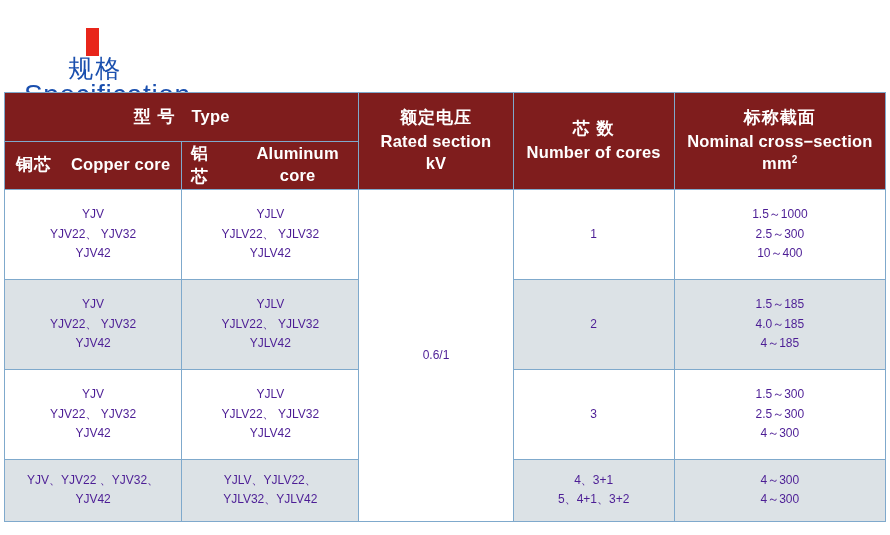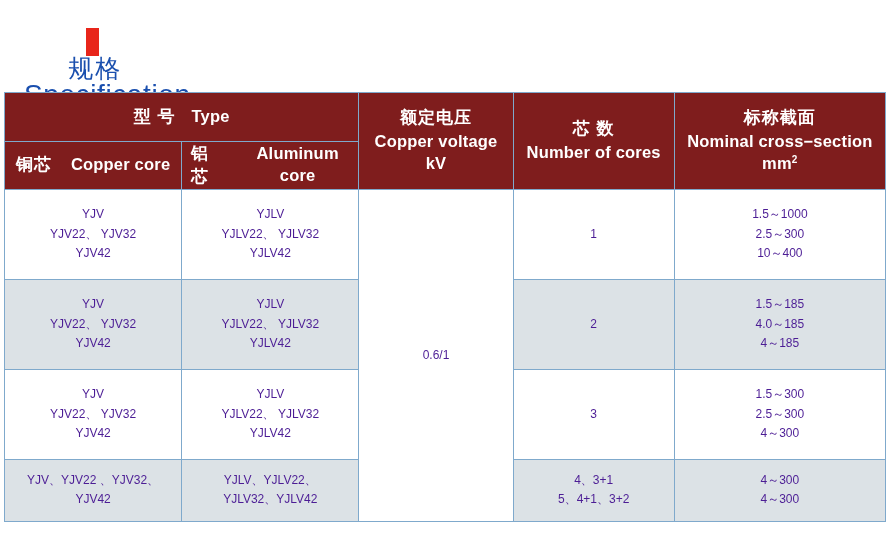--- a/index.html
+++ b/index.html
@@ -161,21 +161,21 @@
   <thead>
     <tr>
       <th class="hd hd-type" colspan="2">
         <div class="inline-wrap">
           <span class="cn">型 号</span>
           <span class="en">Type</span>
         </div>
       </th>
       <th class="hd hd-multi" rowspan="2">
         <span class="cn">额定电压</span>
-        <span class="en">Copper voltage</span>
+        <span class="en">Rated section</span>
         <span class="en">kV</span>
       </th>
       <th class="hd hd-multi" rowspan="2">
         <span class="cn">芯 数</span>
         <span class="en">Number of cores</span>
       </th>
       <th class="hd hd-multi" rowspan="2">
         <span class="cn">标称截面</span>
         <span class="en">Nominal cross−section</span>
         <span class="en sup-line"><span>mm</span><sup>2</sup></span>

